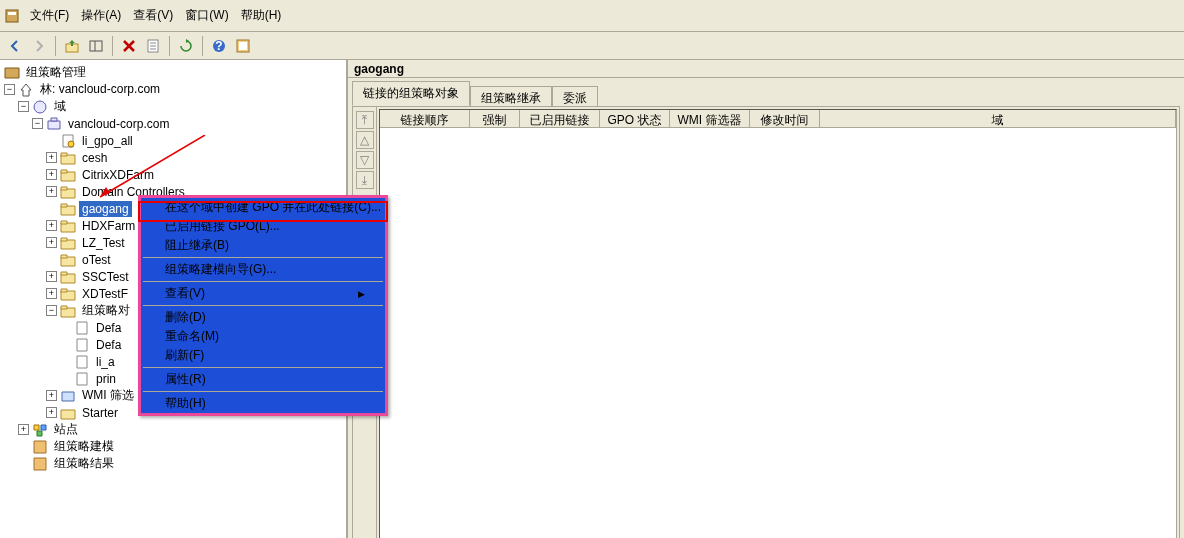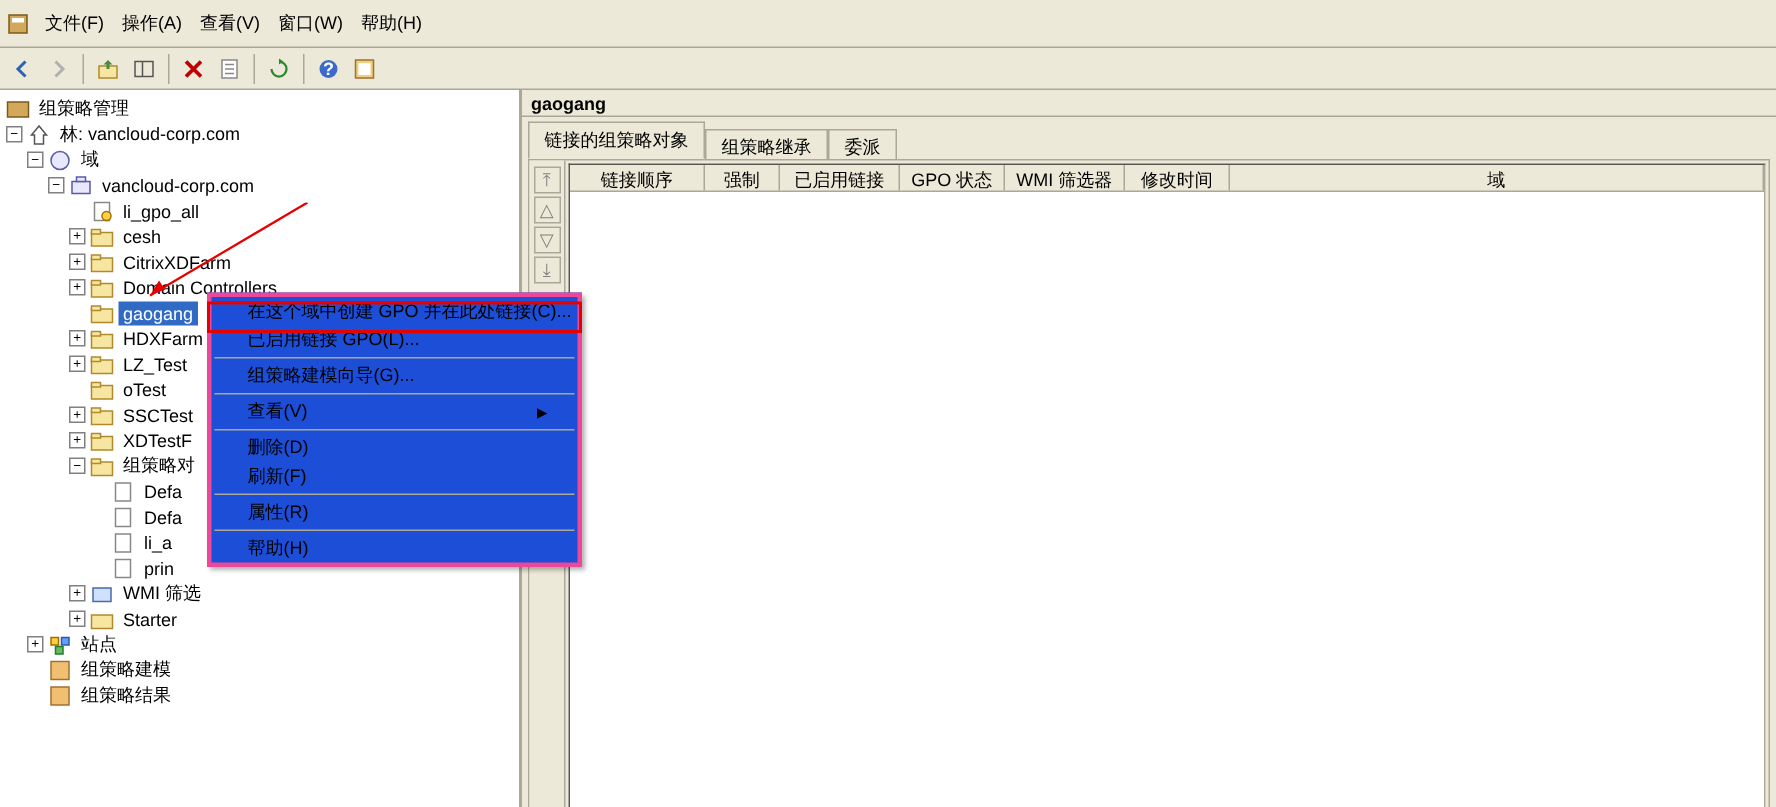--- a/index.html
+++ b/index.html
@@ -354,25 +354,27 @@
           <div class="col" style="flex:1">域</div>
         </div>
       </div>
     </div>
   </div>
 </div>
 
 <div class="ctxmenu">
   <div class="row">在这个域中创建 GPO 并在此处链接(C)...</div>
   <div class="row">已启用链接 GPO(L)...</div>
+  <div class="row">阻止继承(B)</div>
   <div class="msep"></div>
   <div class="row">组策略建模向导(G)...</div>
   <div class="msep"></div>
   <div class="row arrow-r">查看(V)</div>
   <div class="msep"></div>
   <div class="row">删除(D)</div>
+  <div class="row">重命名(M)</div>
   <div class="row">刷新(F)</div>
   <div class="msep"></div>
   <div class="row">属性(R)</div>
   <div class="msep"></div>
   <div class="row">帮助(H)</div>
 </div>
 <div class="highlight-row"></div>
 
 </body></html>

